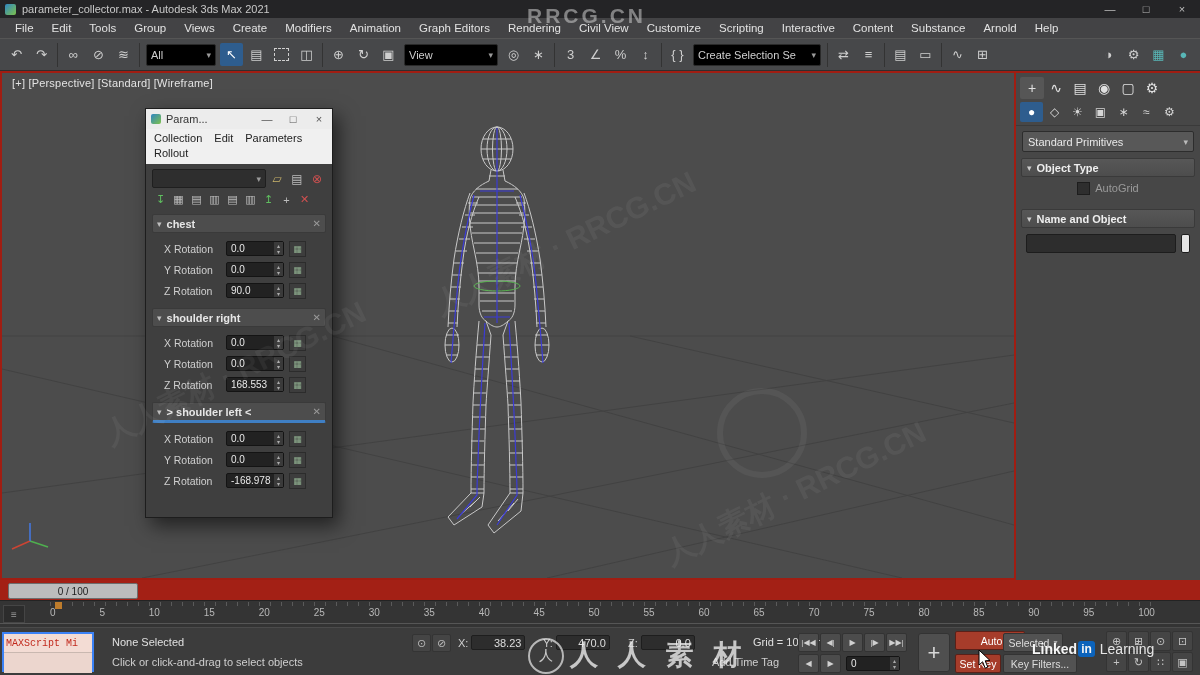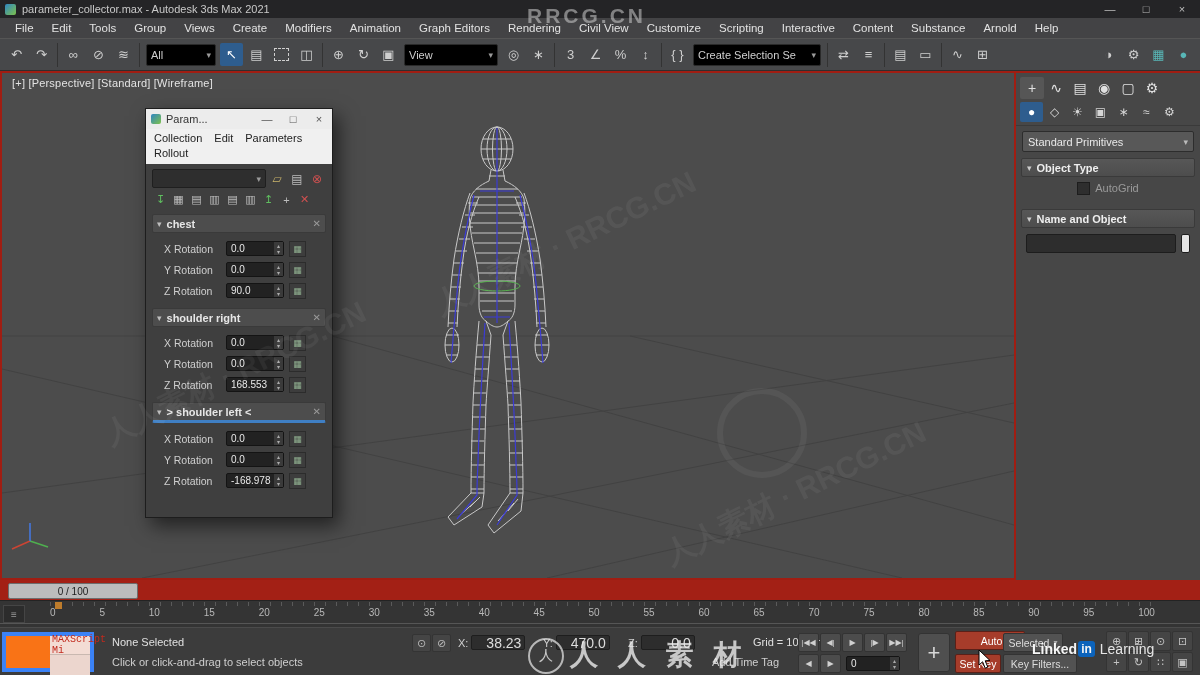--- a/index.html
+++ b/index.html
@@ -84,29 +84,29 @@
   .tslider{left:8px;top:3px;width:128px;height:14px;background:#bcbcbc;border:1px solid #6d6d6d;border-radius:2px;
            display:flex;align-items:center;justify-content:center;color:#1c1c1c;font-size:10px;}
   .ruler{left:0;top:600px;width:1200px;height:27px;background:#343434;border-top:1px solid #232323;}
   .ruler-ticks{left:50px;top:6px;width:1105px;display:flex;justify-content:space-between;color:#b8b8b8;font-size:10px;}
   .ruler-line{left:0;top:22px;width:1200px;height:1px;background:#565656;}
   .ruler-minor{left:50px;top:1px;width:1110px;height:4px;background:repeating-linear-gradient(to right,#5a5a5a 0 1px,transparent 1px 11px);}
   .framemark{left:55px;top:1px;width:7px;height:7px;background:#bd7c2c;}
   .ruler-corner{left:3px;top:4px;width:20px;height:16px;background:#2c2c2c;border:1px solid #454545;color:#999;display:flex;align-items:center;justify-content:center;font-size:10px;}
   
   .statusbar{left:0;top:627px;width:1200px;height:48px;background:#3c3c3c;border-top:1px solid #4b4b4b;}
-  .mxs{left:2px;top:4px;width:92px;height:40px;background:#f97316;border:4px solid #3b82f6;box-sizing:border-box;padding-left:44px;}
+  .mxs{left:2px;top:4px;width:92px;height:40px;background:#5eead4;border:2px solid #3b82f6;box-sizing:border-box;}
   .mxs-top{height:18px;background:#f3dcd4;color:#c22a1d;font-family:"Liberation Mono","DejaVu Sans Mono",monospace;font-size:10px;display:flex;align-items:center;padding-left:2px;border-bottom:1px solid #c9b8b0;}
   .mxs-bot{height:20px;background:#ecd6ce;}
   .st-text{color:#e0e0e0;font-size:11px;}
   .st-prompt{color:#cfcfcf;font-size:11px;}
   .st-ico{width:17px;height:16px;display:flex;align-items:center;justify-content:center;color:#b9b9b9;font-size:11px;background:#454545;border:1px solid #343434;border-radius:2px;}
   .coordgrp{display:flex;align-items:center;}
   .coordlbl{color:#cfcfcf;margin-right:3px;font-size:11px;}
-  .coordbox{width:54px;height:15px;background:#2d2d2d;border:1px solid #1e1e1e;border-radius:2px;color:#ddd;font-size:14px;display:flex;align-items:center;justify-content:flex-end;padding-right:3px;box-sizing:border-box;}
+  .coordbox{width:54px;height:15px;background:#2d2d2d;border:1px solid #1e1e1e;border-radius:2px;color:#ddd;font-size:11px;display:flex;align-items:center;justify-content:flex-end;padding-right:3px;box-sizing:border-box;}
   .pbtn{width:19px;height:17px;background:#4c4c4c;border:1px solid #333;border-radius:2px;color:#d0d0d0;font-size:8px;display:flex;align-items:center;justify-content:center;margin-right:1px;}
   .bigkey{left:918px;top:5px;width:30px;height:37px;background:#4f4f4f;border:1px solid #333;border-radius:3px;color:#d8d8d8;font-size:22px;display:flex;align-items:center;justify-content:center;}
   .keybtn{height:17px;border:1px solid #5a2018;border-radius:2px;display:flex;align-items:center;justify-content:center;font-size:10.5px;}
   .keybtn.red{background:#a63c2a;color:#fff;}
   .graybtn{height:17px;background:#525252;border:1px solid #333;border-radius:2px;display:flex;align-items:center;justify-content:center;color:#ddd;font-size:10.5px;padding:0 5px;}
   .navgrid{left:1106px;top:3px;display:grid;grid-template-columns:repeat(4,21px);grid-auto-rows:20px;gap:1px;}
   .navico{background:#454545;border:1px solid #343434;border-radius:2px;color:#c3c3c3;font-size:11px;display:flex;align-items:center;justify-content:center;}
   
   .wm-top{left:527px;top:4px;font-size:21px;font-weight:bold;letter-spacing:3px;color:rgba(205,205,205,.55);z-index:50;}
   .wm-bottom{left:570px;top:636px;font-size:28px;font-weight:bold;letter-spacing:6px;color:rgba(235,235,235,.8);z-index:60;}

